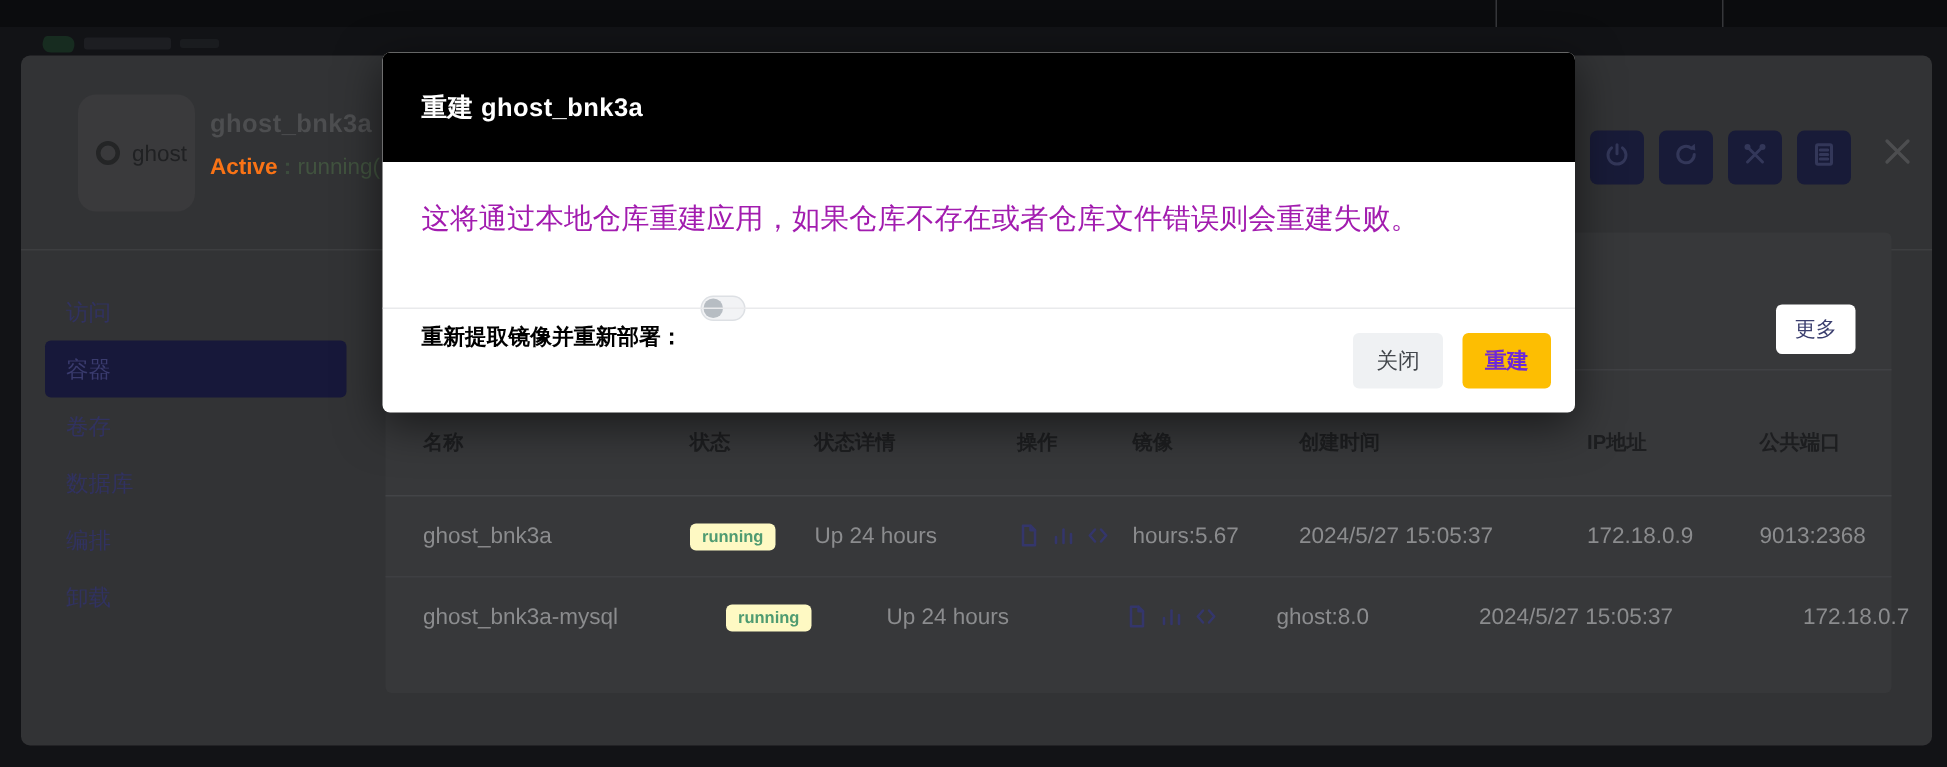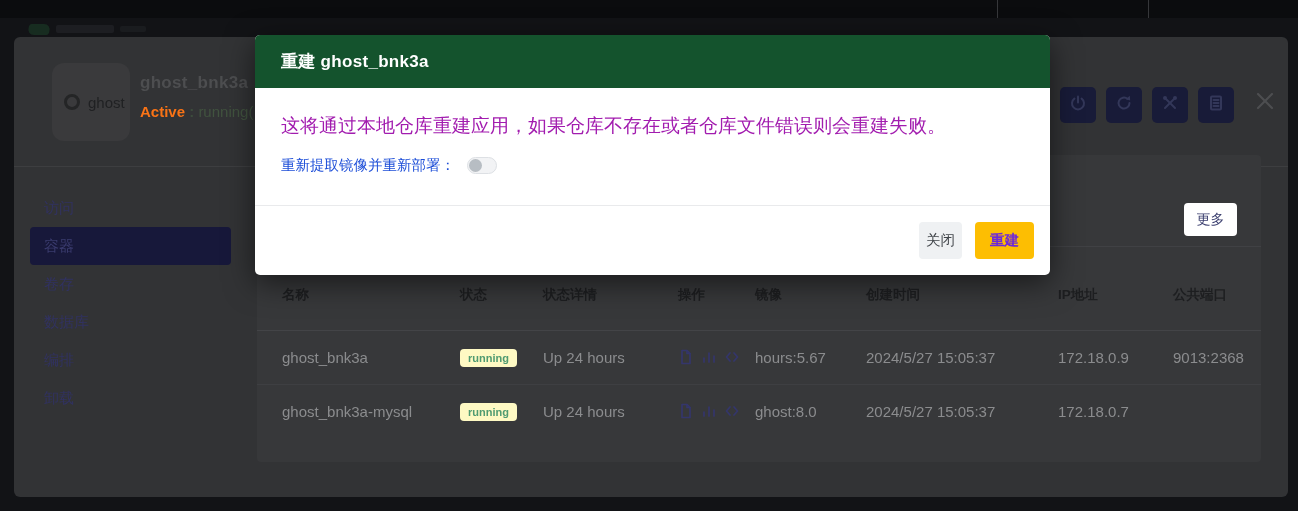--- a/index.html
+++ b/index.html
@@ -61,47 +61,47 @@
   .content-divider { position:absolute; left:0; top:91px; width:100%; height:1px; background:#404144; }
 
   .t-grid { position:absolute; left:0; width:100%; display:grid;
     grid-template-columns:178px 83px 135px 77px 111px 192px 115px 1fr;
     align-items:center; padding-left:25px; }
   .t-head { top:120px; height:40px; }
   .t-head .th { font-size:13.5px; font-weight:bold; color:#1d1e20; }
   .head-line { position:absolute; left:0; top:175px; width:100%; height:1px; background:#434447; }
   .t-row-1 { top:175px; height:54px; }
   .row-line { position:absolute; left:0; top:229px; width:100%; height:1px; background:#3e3f42; }
-  .t-row-2 { top:229px; height:54px; }
+  .t-row-2 { top:229px; height:54px;gap:24px; }
   .t-grid .td { font-size:15px; color:#8b8c8e; }
   .badge { display:inline-block; background:#fef9c3; color:#4f9b71; font-size:11px;
     font-weight:bold; padding:3px 8px; border-radius:4px; }
   .ops { display:flex; gap:7px; align-items:center; }
   .op-icon { width:16px; height:16px; display:inline-flex; cursor:pointer; }
   .op-icon svg { stroke:#34366b; fill:none; stroke-width:1.7; stroke-linecap:round; stroke-linejoin:round; }
 
   
   .backdrop { position:absolute; left:0; top:0; width:1298px; height:511px; background:transparent; z-index:3; }
   .modal { position:absolute; left:255px; top:35px; width:795px; height:240px;
     background:#ffffff; border-radius:5px; z-index:4; box-shadow:0 8px 30px rgba(0,0,0,.55); overflow:hidden; }
-  .modal-header { height:53px; background:#14532d; display:flex; align-items:center; padding:0 26px; }
+  .modal-header { height:73px; background:#000000; display:flex; align-items:center; padding:0 26px;text-decoration:underline; }
   .modal-title { color:#ffffff; font-size:17px; font-weight:bold; letter-spacing:.3px; }
   .modal-body { padding:25px 26px 0 26px; }
   .modal-desc { font-size:19px; color:#a21caf; }
   .toggle-row { margin-top:17px; display:flex; align-items:center; gap:12px; }
-  .toggle-label { font-size:14.5px; font-weight:normal; color:#1d4ed8; }
+  .toggle-label { font-size:14.5px; font-weight:bold; color:#000000;margin-top:39px; }
   .switch { position:relative; width:30px; height:17px; background:#f2f3f5;
     border:1px solid #dde0e4; border-radius:9px; cursor:pointer; }
   .switch .knob { position:absolute; left:1px; top:1px; width:13px; height:13px;
     background:#b7bdc3; border-radius:50%; }
   .modal-footer { position:absolute; left:0; bottom:0; width:100%; height:70px;
     border-top:1px solid #e9eaec; display:flex; align-items:center; justify-content:flex-end;
     gap:13px; padding-right:16px; }
   .btn { border:none; border-radius:4px; font-size:14.5px; font-family:inherit; cursor:pointer; height:37px; }
-  .btn-close { background:#eff1f3; color:#42464b; width:43px; }
+  .btn-close { background:#eff1f3; color:#42464b; width:60px; }
   .btn-confirm { background:#fdbe02; color:#6d28d9; width:59px; font-weight:bold; }
 </style>
 </head>
 <body>
 
 <div class="topbar">
   <div class="sep sep-1"></div>
   <div class="sep sep-2"></div>
 </div>
 

